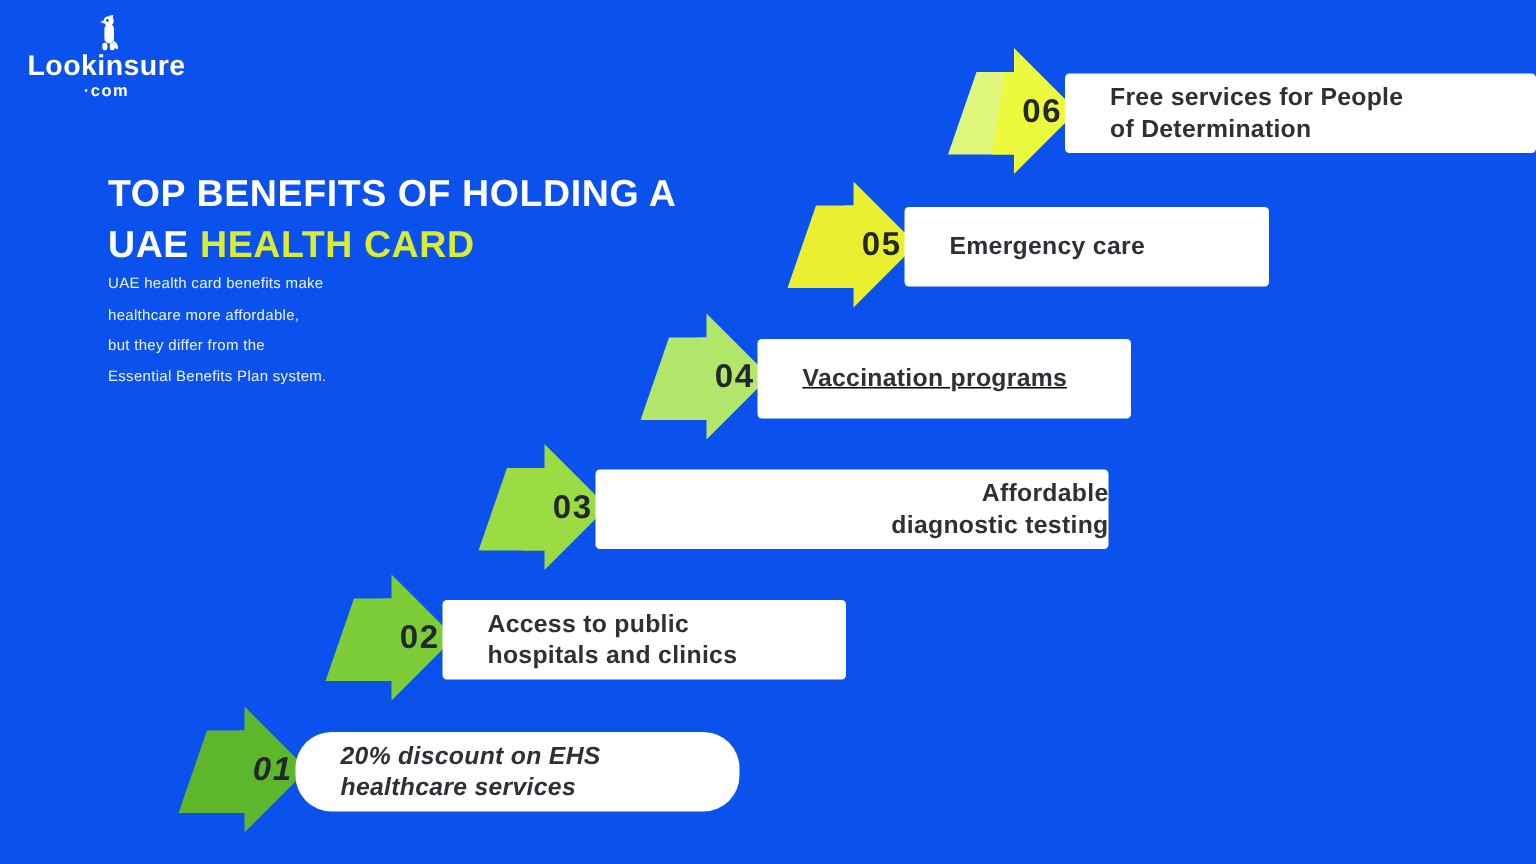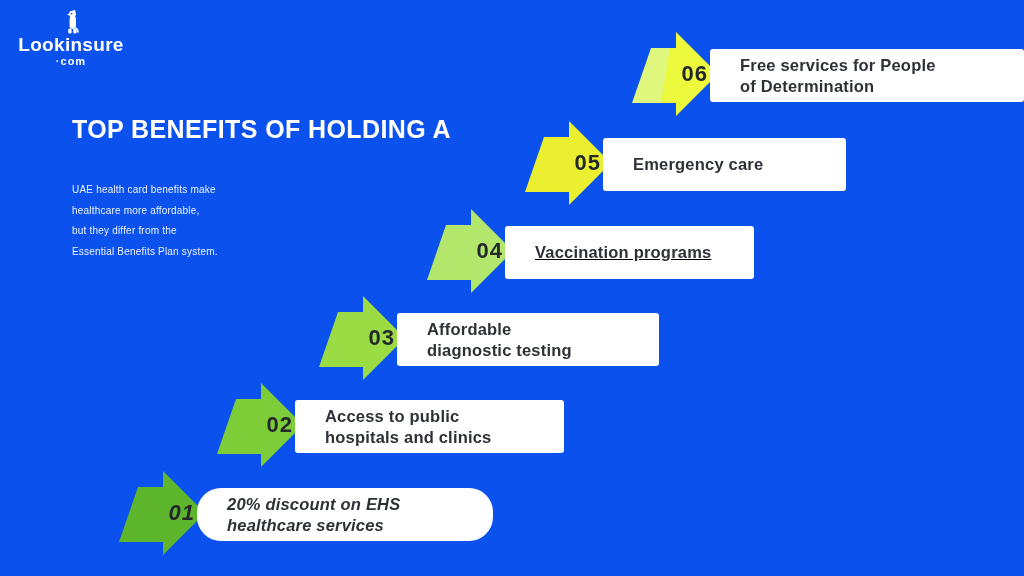--- a/index.html
+++ b/index.html
@@ -50,20 +50,24 @@
         <path d="M13.5 17 Q17.5 19 16.5 23 L14.5 22 Q15.5 19.5 13 18.2 Z"></path>
       </g>
       <circle cx="9.6" cy="3.6" r="0.9" fill="#0a51ee"></circle>
     </svg>
     <div class="brand">Lookinsure</div>
     <div class="brand-domain">·com</div>
   </div>
 
   <div class="title">
     <div>TOP BENEFITS OF HOLDING A</div>
+    <div>
+      <span>UAE</span>
+      <span class="hl">HEALTH CARD</span>
+    </div>
   </div>
 
   <div class="desc">
     <div>UAE health card benefits make</div>
     <div>healthcare more affordable,</div>
     <div>but they differ from the</div>
     <div>Essential Benefits Plan system.</div>
   </div>
 
   <div class="step" style="left:119px;top:471px;font-style:italic;">
@@ -92,21 +96,21 @@
     </div>
   </div>
 
   <div class="step" style="left:319px;top:296px;">
     <svg class="arrow" width="86" height="84" viewBox="0 0 86 84">
       <polygon points="19,16 58,16 49,71 0,71" fill="#9bdc45"></polygon>
       <polygon points="38,16 58,16 49,71 29,71" fill="#9bdc45"></polygon>
       <polygon points="44,0 86,42 44,84" fill="#9bdc45"></polygon>
     </svg>
     <div class="num">03</div>
-    <div class="bar" style="width:262px;">
+    <div class="bar" style="width:342px;align-items:flex-end;">
       <div class="bar-line">Affordable</div>
       <div class="bar-line">diagnostic testing</div>
     </div>
   </div>
 
   <div class="step" style="left:427px;top:209px;">
     <svg class="arrow" width="86" height="84" viewBox="0 0 86 84">
       <polygon points="19,16 58,16 49,71 0,71" fill="#b2e76b"></polygon>
       <polygon points="38,16 58,16 49,71 29,71" fill="#b2e76b"></polygon>
       <polygon points="44,0 86,42 44,84" fill="#b2e76b"></polygon>

